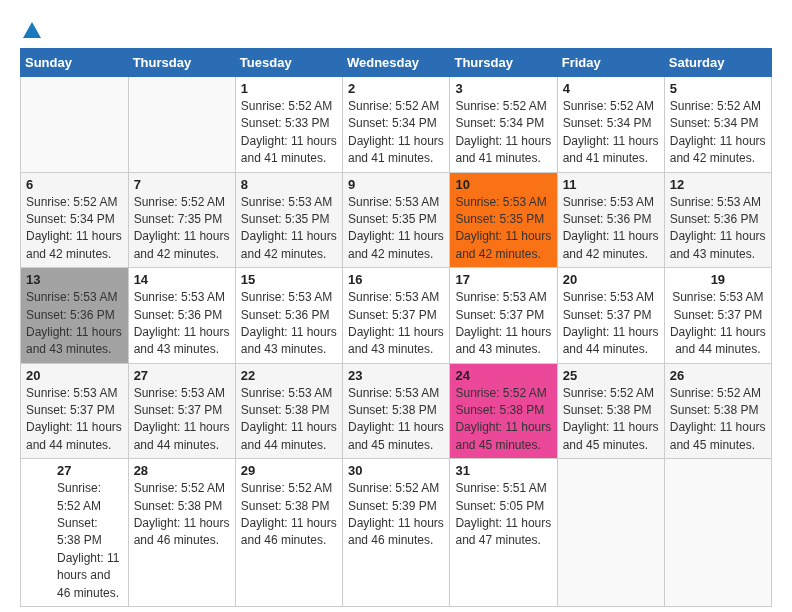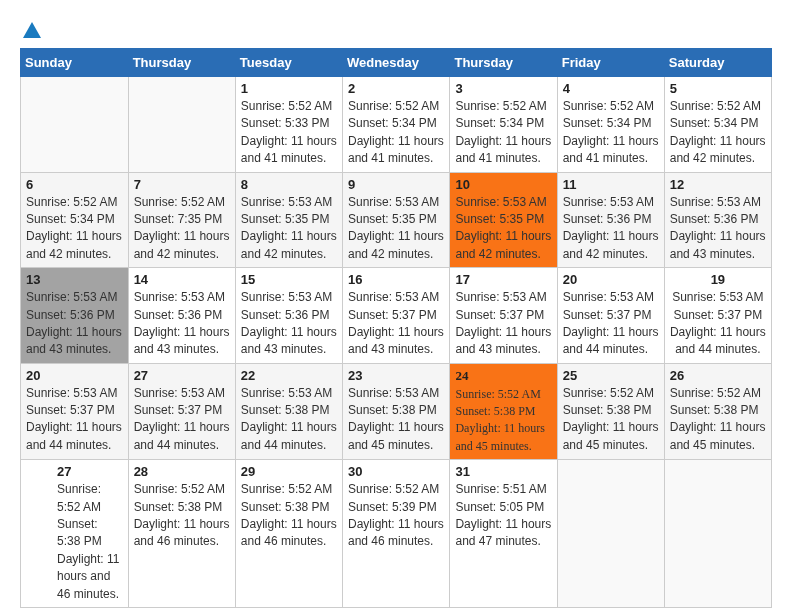--- a/index.html
+++ b/index.html
@@ -251,21 +251,21 @@
           <div class="day-info">Sunrise: 5:53 AM
 Sunset: 5:38 PM
 Daylight: 11 hours and 44 minutes.</div>
         </td>
         <td style="background: rgb(245, 245, 245);">
           <span class="day-num">23</span>
           <div class="day-info">Sunrise: 5:53 AM
 Sunset: 5:38 PM
 Daylight: 11 hours and 45 minutes.</div>
         </td>
-        <td style="background: #f97316; font-family: Liberation Serif, serif;">
+        <td style="background: #ec4899;">
           <span class="day-num">24</span>
           <div class="day-info">Sunrise: 5:52 AM
 Sunset: 5:38 PM
 Daylight: 11 hours and 45 minutes.</div>
         </td>
         <td style="background: rgb(245, 245, 245);">
           <span class="day-num">25</span>
           <div class="day-info">Sunrise: 5:52 AM
 Sunset: 5:38 PM
 Daylight: 11 hours and 45 minutes.</div>

